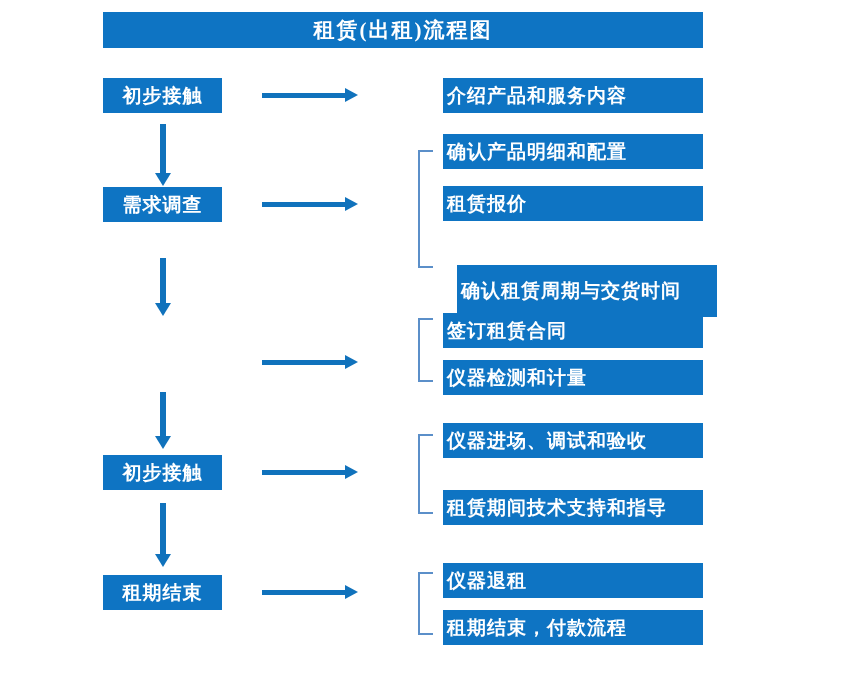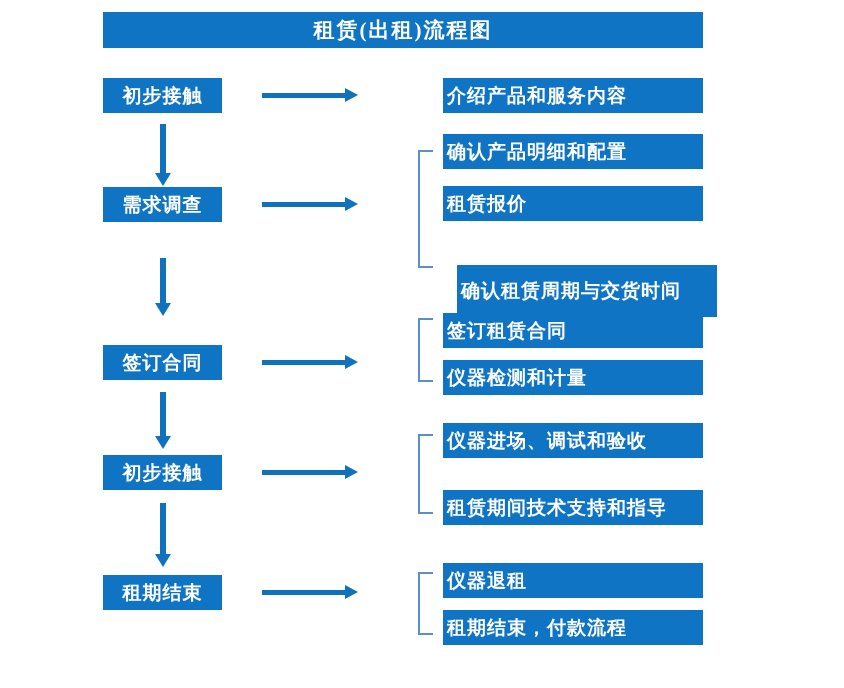--- a/index.html
+++ b/index.html
@@ -111,21 +111,20 @@
 <body>
 
 <div id="canvas">
 
   <div class="box title-bar" style="left:103px; top:12px; width:600px; height:36px;">租赁(出租)流程图</div>
 
   <div class="box stage-box" style="left:103px; top:78px; width:119px; height:35px;">初步接触</div>
 
   <div class="box stage-box" style="left:103px; top:187px; width:119px; height:35px;">需求调查</div>
 
-  <div class="box stage-box" style="left:103px; top:345px; width:119px; height:35px;">签订合同</div>
 
   <div class="box stage-box" style="left:103px; top:455px; width:119px; height:35px;">初步接触</div>
 
   <div class="box stage-box" style="left:103px; top:575px; width:119px; height:35px;">租期结束</div>
 
   <div class="v-arrow" style="left:155px; top:124px; height:62px;">
     <div class="shaft" style="height:49px;"></div>
     <div class="head"></div>
   </div>
 

